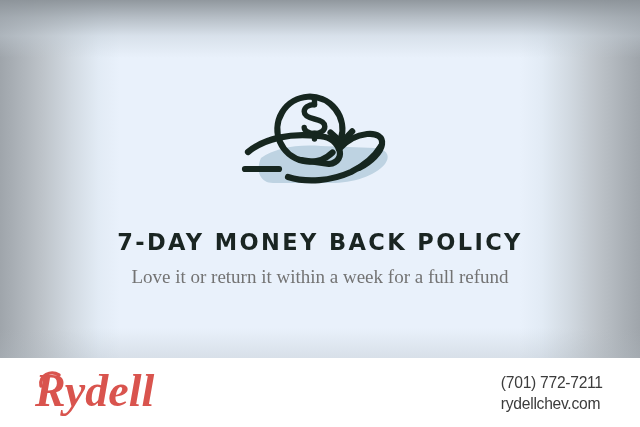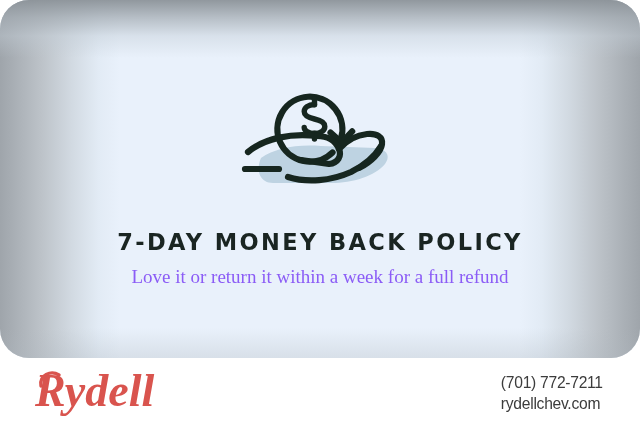--- a/index.html
+++ b/index.html
@@ -24,21 +24,20 @@
 
   
   .hero {
     position: absolute;
     left: 0;
     top: 0;
     width: 640px;
     height: 358px;
     background: #e9f1fb;
     overflow: hidden;
-    border-radius: 29px;
   }
   .hero-vignette-left {
     position: absolute;
     left: 0; top: 0;
     width: 120px; height: 100%;
     background: linear-gradient(to right,
         #9fa5ab 0%, #a9afb5 12%, #bdc3c9 35%,
         #d2dae2 60%, #e2ebf5 82%, #e9f1fb 100%);
   }
   .hero-vignette-right {
@@ -89,21 +88,21 @@
     white-space: nowrap;
   }
   .subhead {
     position: absolute;
     left: 120px; top: 264px;
     width: 400px;
     text-align: center;
     font-family: "Liberation Serif", "DejaVu Serif", serif;
     font-size: 19px;
     line-height: 25px;
-    color: #8b5cf6;
+    color: #737373;
   }
 
   
   .footer {
     position: absolute;
     left: 0; top: 358px;
     width: 640px;
     height: 69px;
     background: #ffffff;
   }

